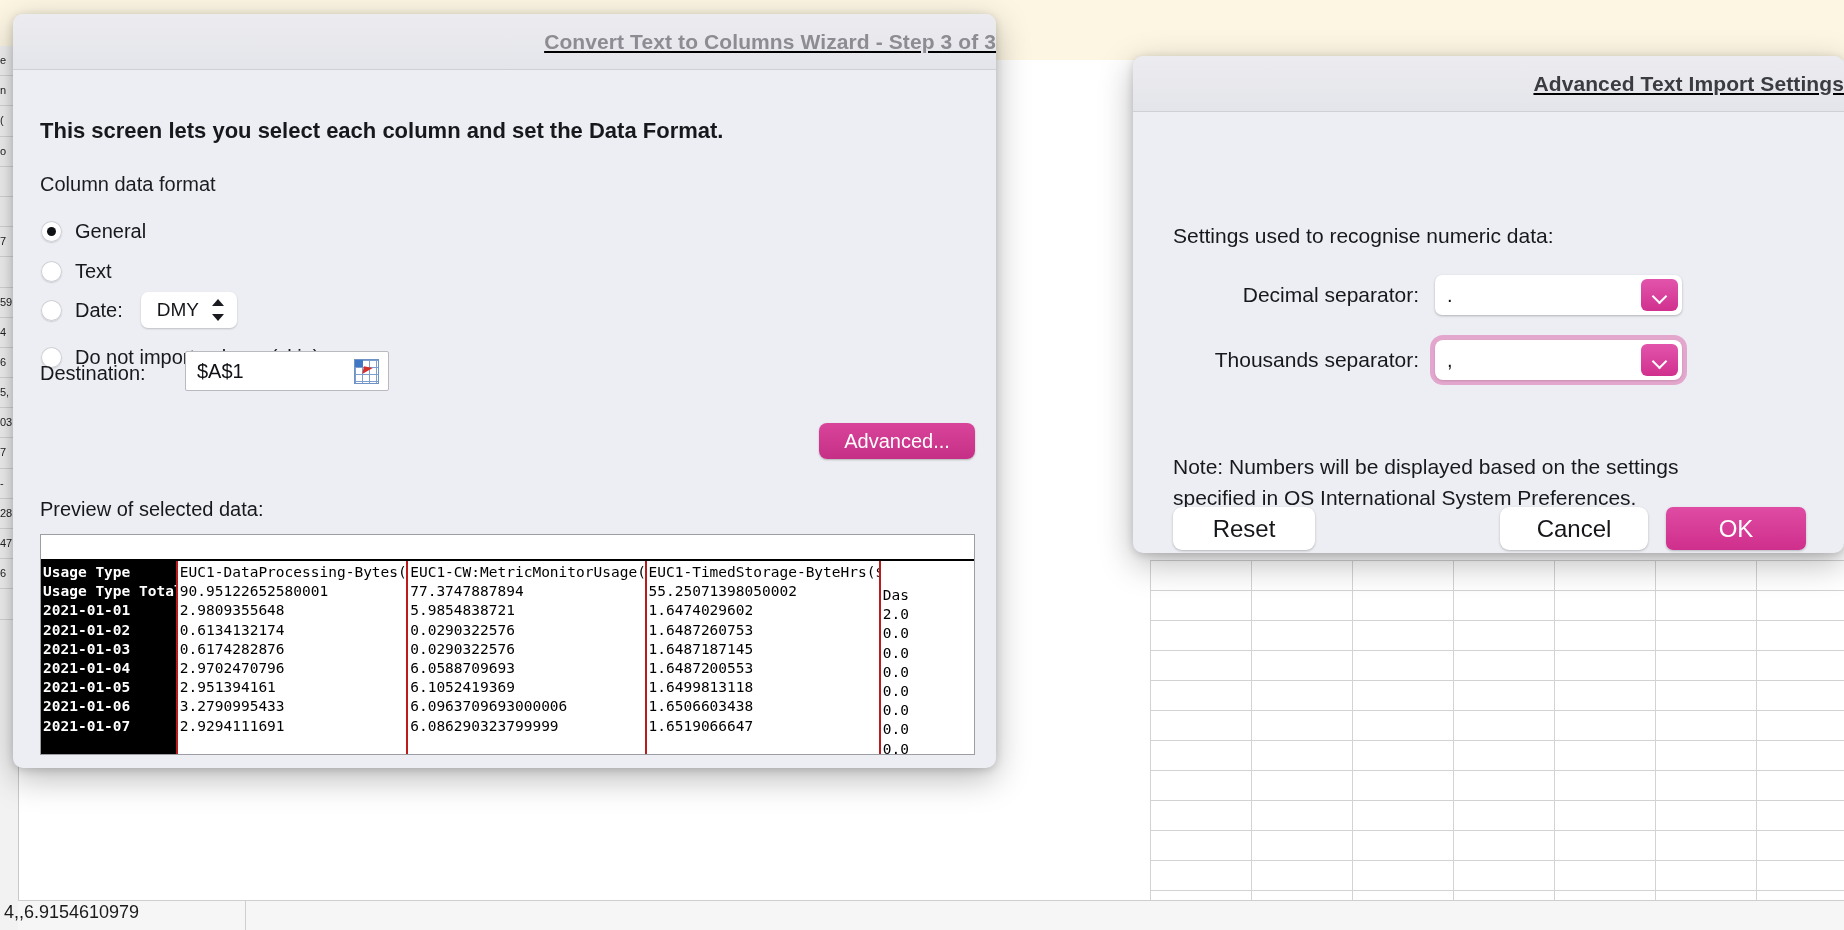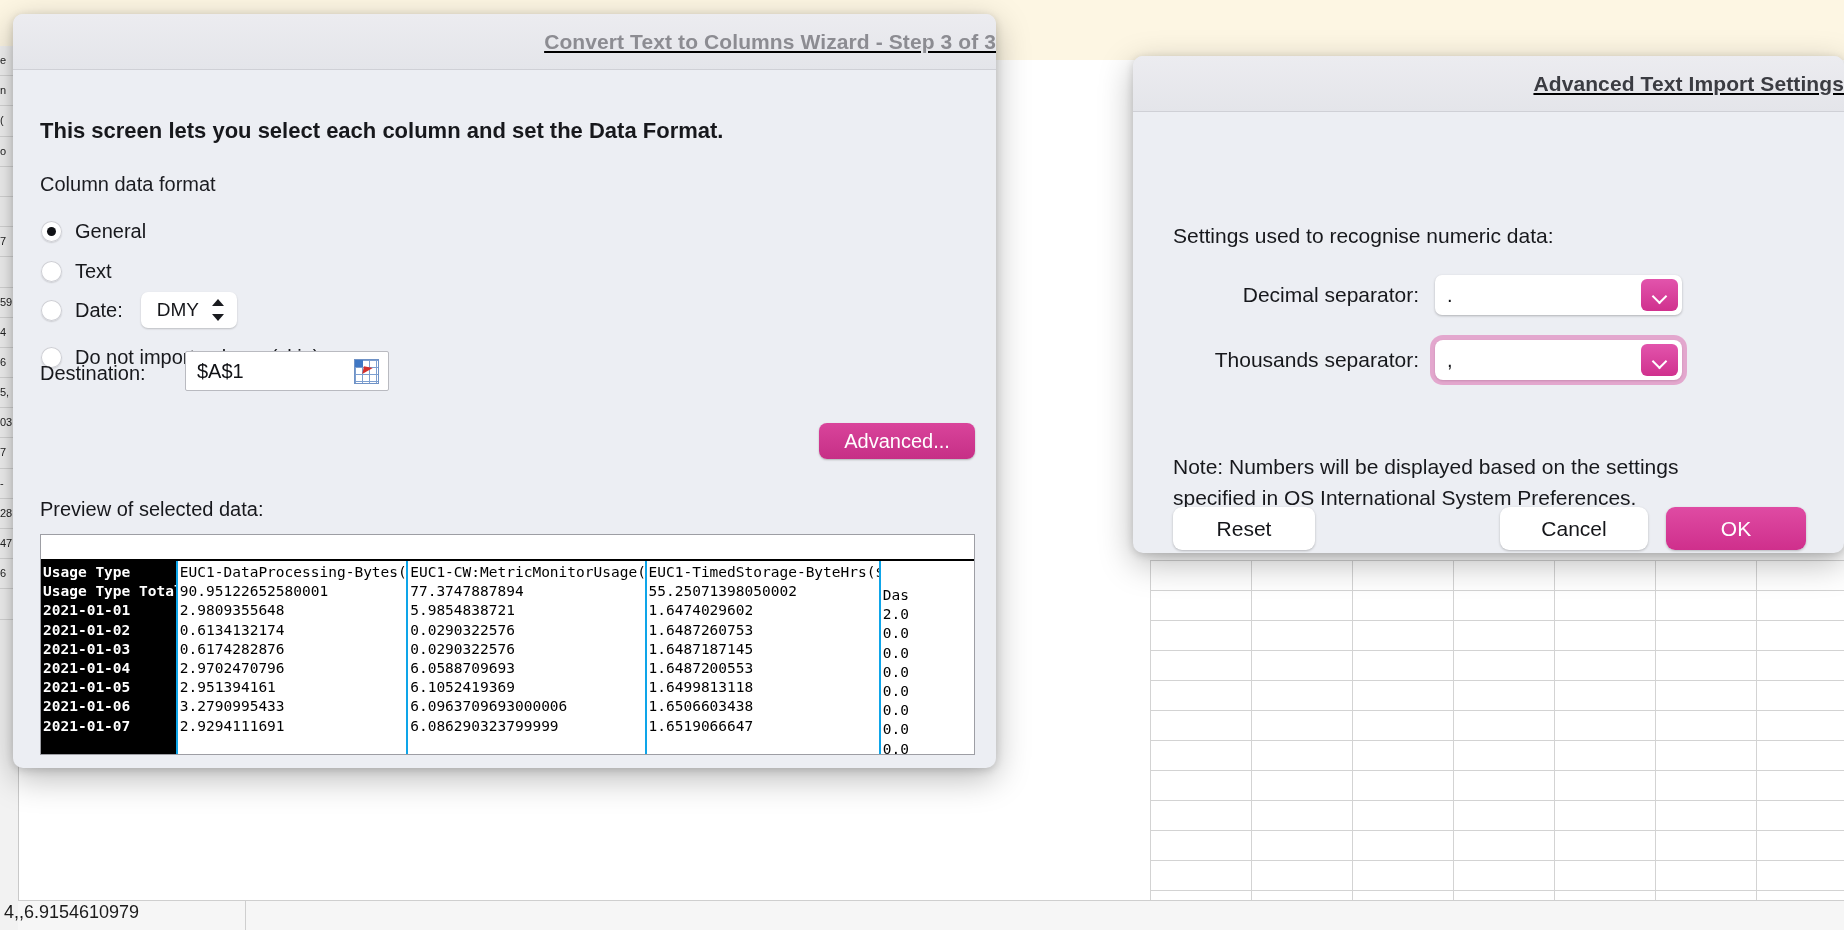--- a/index.html
+++ b/index.html
@@ -284,21 +284,21 @@
     position: relative;
     display: flex;
     height: 100%;
     font-family: "DejaVu Sans Mono", "Liberation Mono", monospace;
     font-size: 14.5px;
     line-height: 19.2px;
   }
   .prev-col {
     position: relative;
     box-sizing: border-box;
-    border-right: 2px solid #0ea5e9;
+    border-right: 2px solid #b91c1c;
     overflow: hidden;
     background: #ffffff;
   }
   .prev-col.first {
     background: #000000;
     color: #ffffff;
   }
   .prev-col .cells {
     padding: 2px 0 0 2px;
     white-space: nowrap;
@@ -328,21 +328,21 @@
   }
   .btn {
     min-width: 120px;
     height: 43px;
     border-radius: 9px;
     background: #ffffff;
     box-shadow: 0 1px 2.5px rgba(0,0,0,0.24);
     display: flex;
     align-items: center;
     justify-content: center;
-    font-size: 21px;
+    font-size: 24px;
     color: #15161a;
     cursor: pointer;
     padding: 0 18px;
     box-sizing: border-box;
   }
   .btn.primary {
     background: linear-gradient(180deg,#df4ba3 0%, #cf2f8c 100%);
     color: #ffffff;
   }
 
@@ -433,20 +433,21 @@
   }
   .btn-cancel-adv {
     position: absolute;
     left: 367px; top: -77px;
     min-width: 148px;
   }
   .btn-ok {
     position: absolute;
     left: 533px; top: -77px;
     min-width: 140px;
+    border-radius: 7px;
   }
 </style>
 </head>
 <body>
 
 <div id="root">
 
   <div class="bg-sheet"></div>
   <div class="bg-top-strip"></div>
   <div class="bg-left-col"></div>

